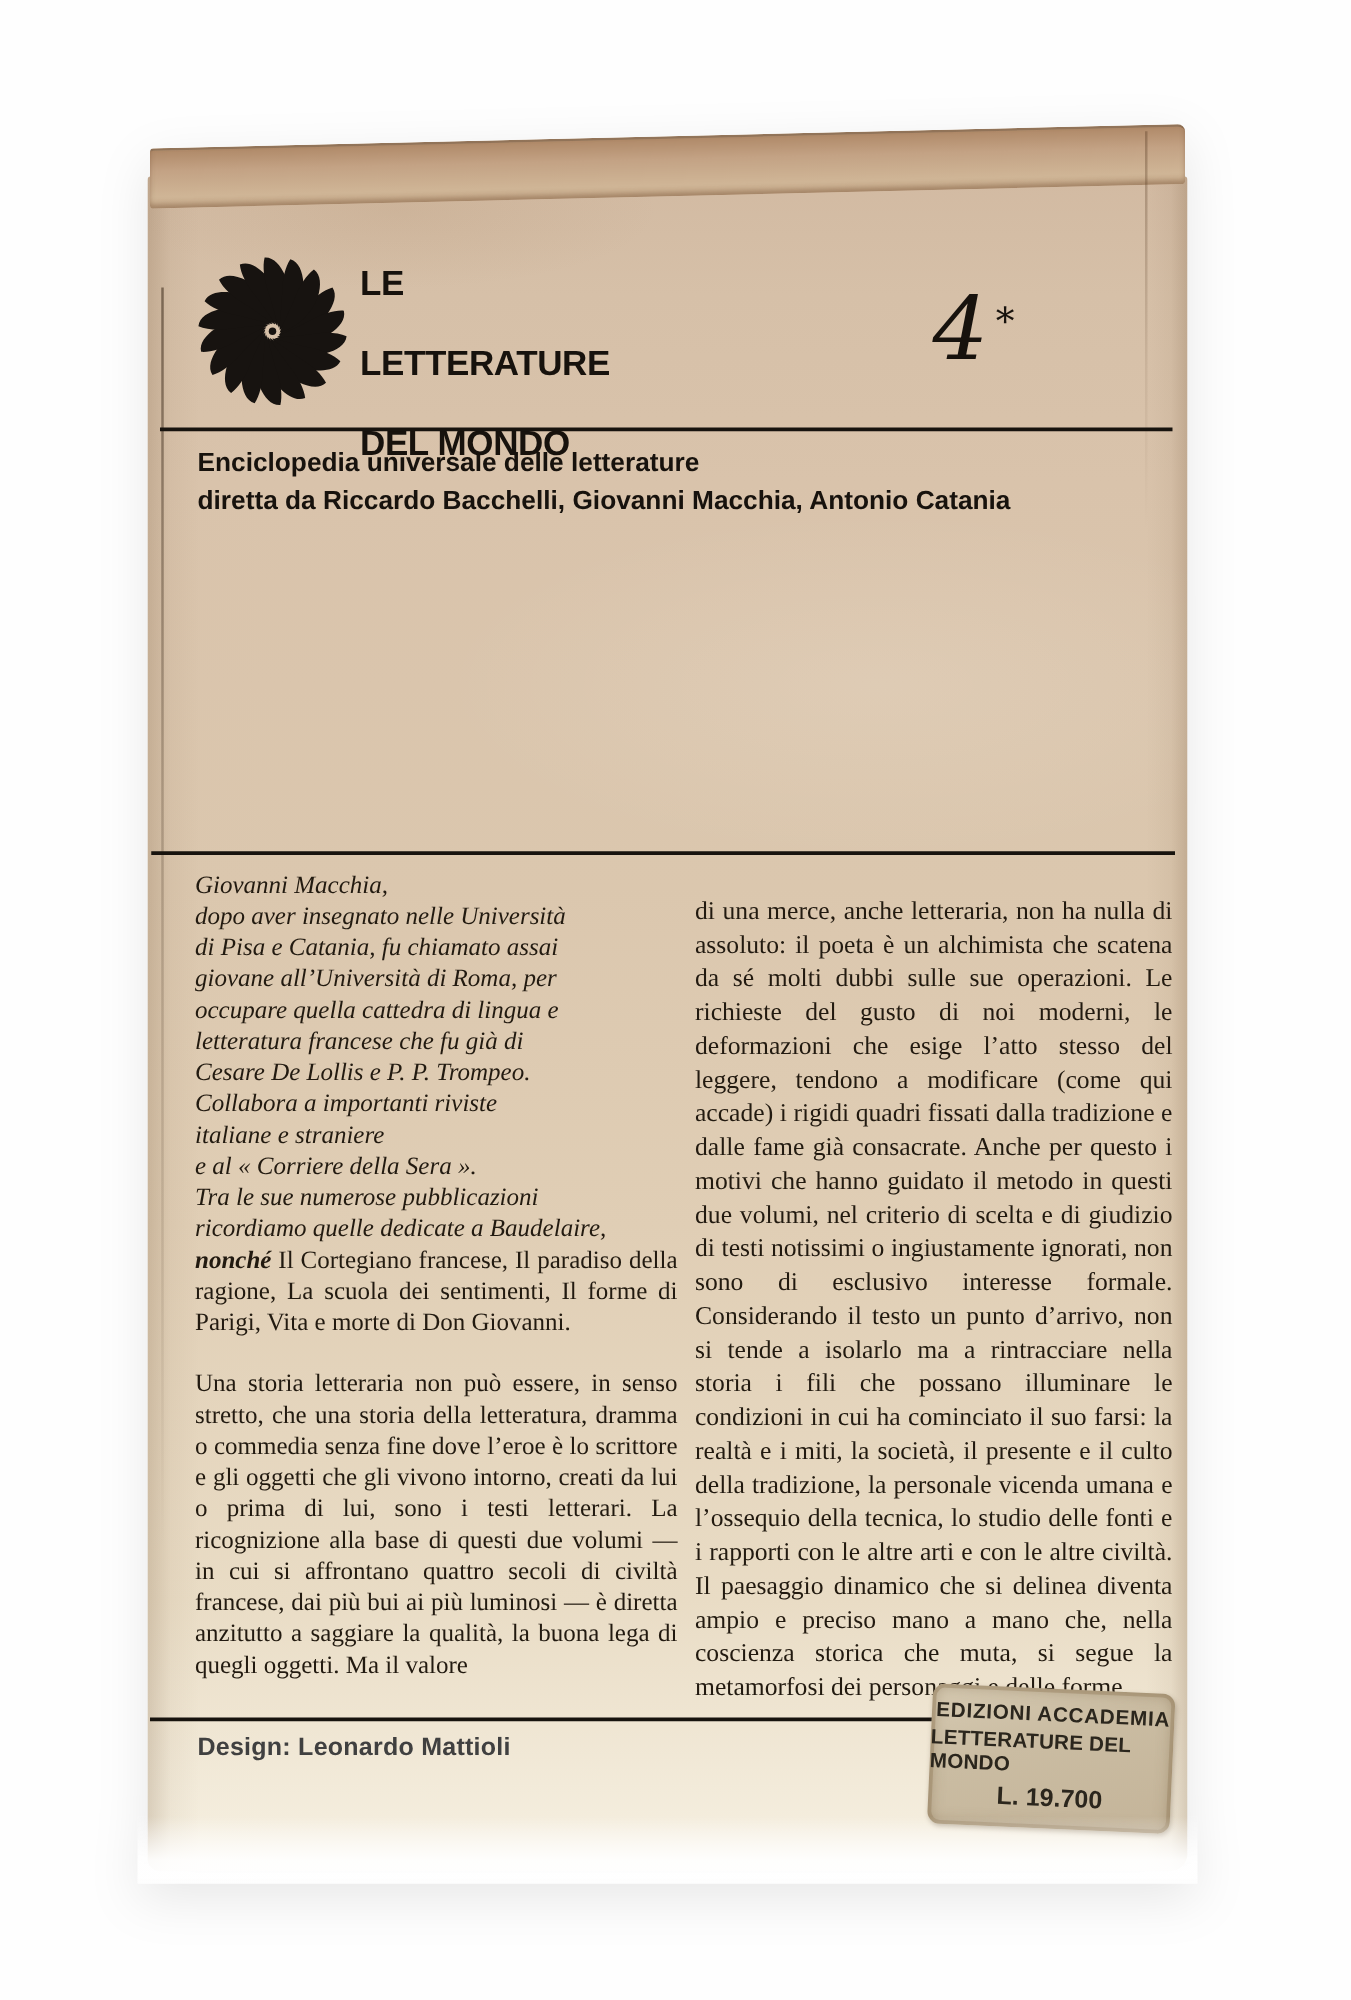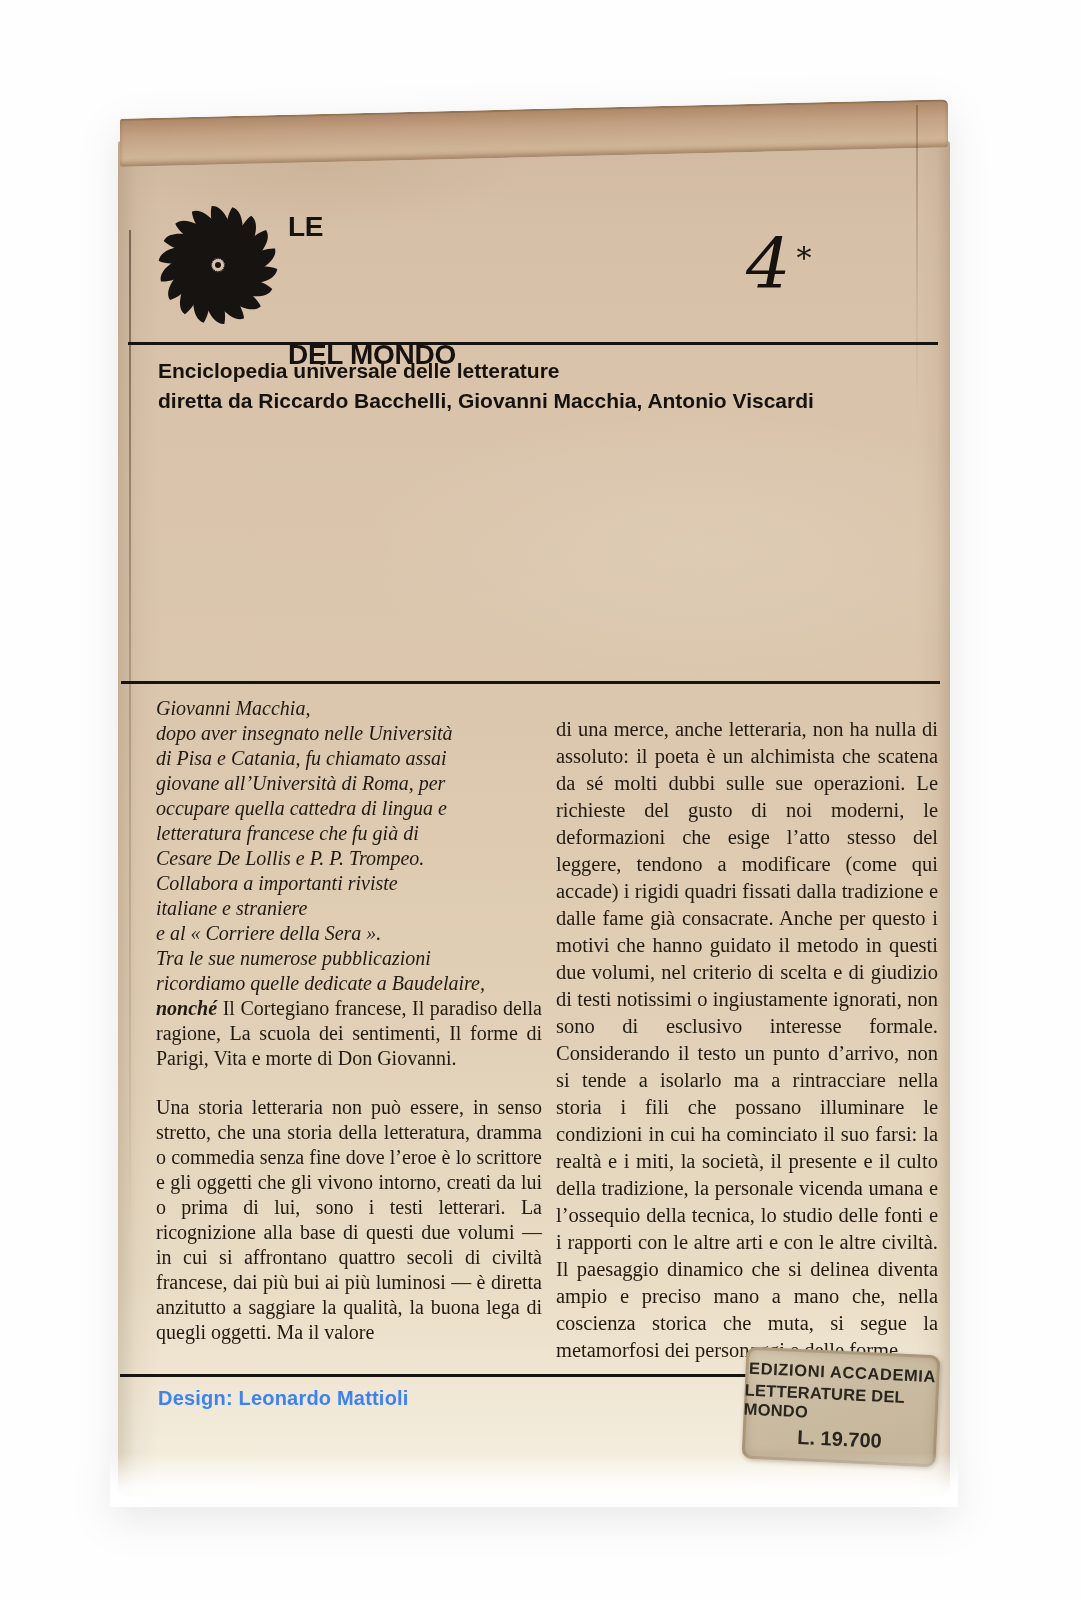--- a/index.html
+++ b/index.html
@@ -68,21 +68,21 @@
   }
   .col-left{position:absolute;left:0;top:0;width:386px;font-size:20px;line-height:25px;}
   .col-right{position:absolute;left:400px;top:0;width:382px;font-size:20.5px;line-height:27px;
     text-align:justify;margin-top:20px;}
   .bio-italic{font-style:italic;white-space:pre-line;}
   .bio-tail{text-align:justify;}
   .bio-tail .it{font-style:italic;font-weight:bold;}
   .para2{margin-top:24px;text-align:justify;}
   .design-credit{
     position:absolute;left:40px;top:1292px;
-    font-size:20px;font-weight:bold;color:#3b82f6;letter-spacing:.2px;
+    font-size:20px;font-weight:bold;color:#404040;letter-spacing:.2px;
   }
   
   .sticker{
     position:absolute;left:626px;top:1256px;width:194px;height:112px;z-index:7;
     transform:rotate(2.6deg);
     background:linear-gradient(160deg,#d6cab2 0%,#cabca2 40%,#c4b499 100%);
     border-radius:10px;
     box-shadow:inset 0 0 0 3px rgba(150,128,95,.45), inset 0 0 12px rgba(120,98,66,.5),
                1px 2px 4px rgba(90,70,45,.35);
     display:flex;flex-direction:column;justify-content:center;align-items:center;
@@ -124,30 +124,30 @@
         <use href="#blade" transform="rotate(260)"></use>
         <use href="#blade" transform="rotate(280)"></use>
         <use href="#blade" transform="rotate(300)"></use>
         <use href="#blade" transform="rotate(320)"></use>
         <use href="#blade" transform="rotate(340)"></use>
         <circle cx="0" cy="0" r="3" fill="#171310"></circle>
       </g>
     </svg>
 
     <div class="title"><span>LE</span><br>
-<br>
+<span>LETTERATURE</span><br>
 <span>DEL MONDO</span></div>
 
     <div class="volume"><span>4</span><sup>*</sup></div>
 
     <div class="rule rule1"></div>
 
     <div class="subtitle">
       <div>Enciclopedia universale delle letterature</div>
-      <div>diretta da Riccardo Bacchelli, Giovanni Macchia, Antonio Viscardi</div>
+      <div>diretta da Riccardo Bacchelli, Giovanni Macchia, Antonio Catania</div>
     </div>
 
     <div class="rule rule2"></div>
 
     <div class="columns">
       <div class="col-left">
         <div class="bio-italic">Giovanni Macchia,
 dopo aver insegnato nelle Università
 di Pisa e Catania, fu chiamato assai
 giovane all’Università di Roma, per

